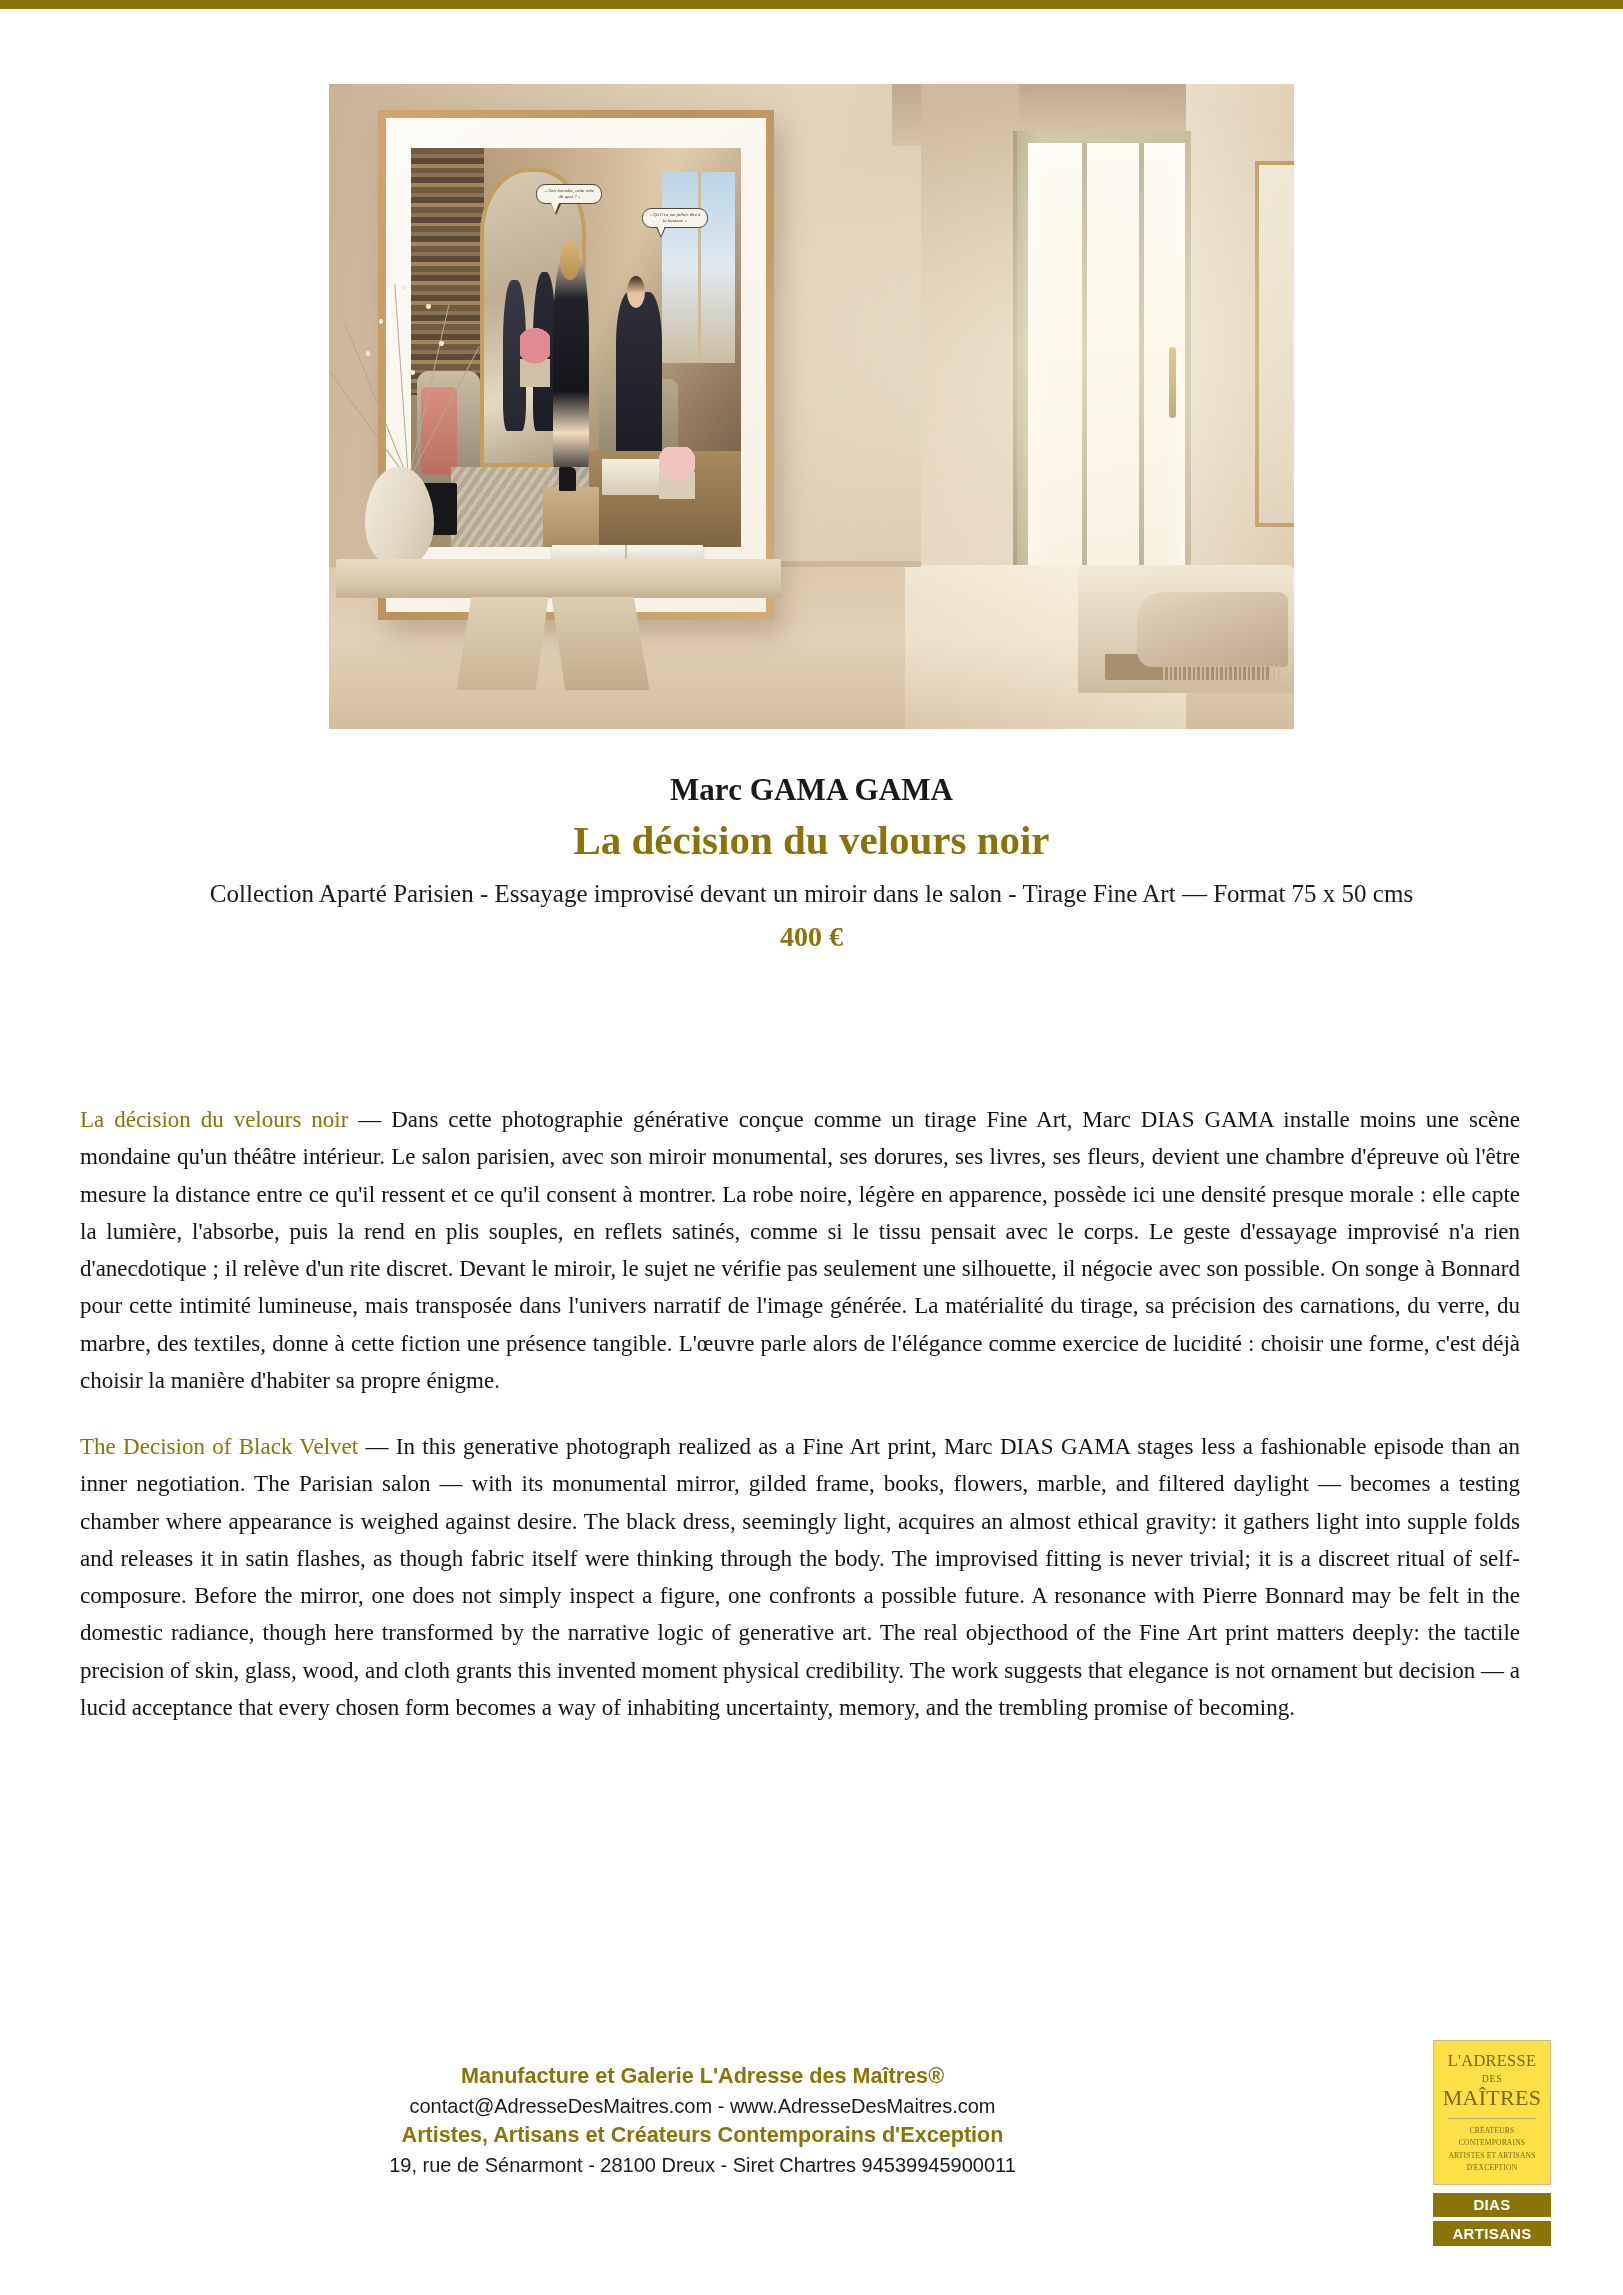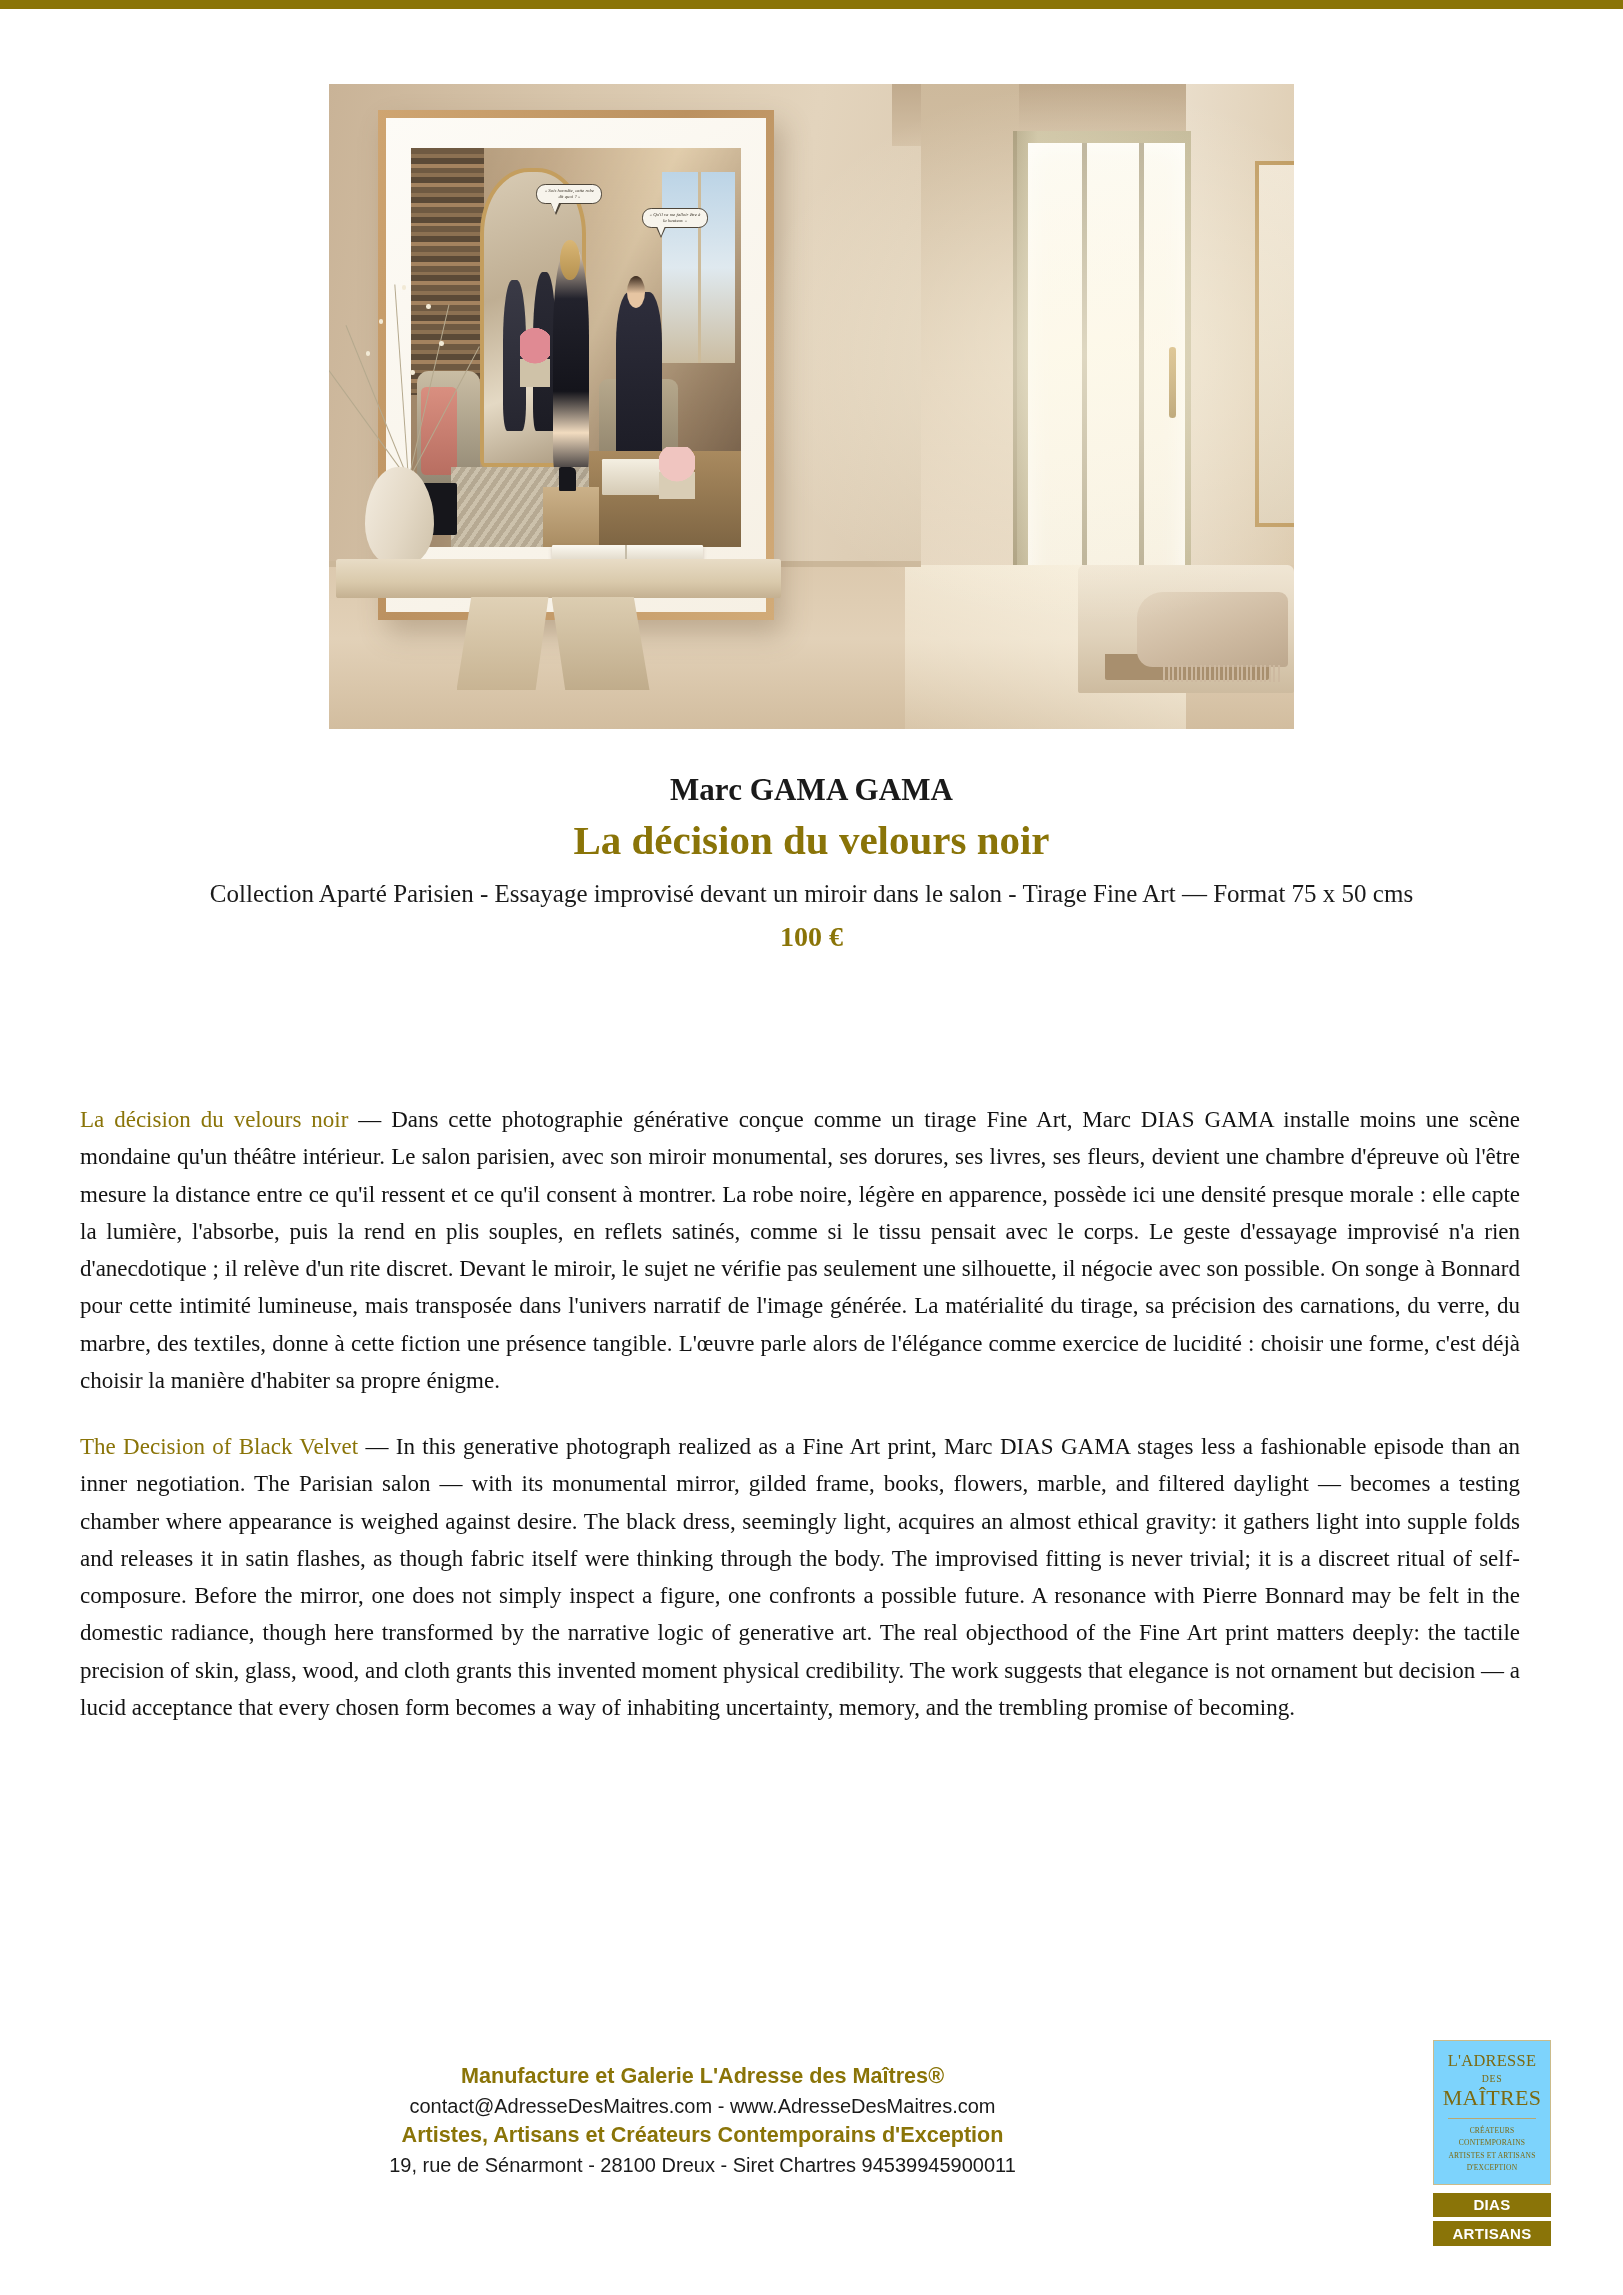--- a/index.html
+++ b/index.html
@@ -407,21 +407,21 @@
   .brand {
     position:absolute;
     right: 72px;
     top: 2040px;
     width: 118px;
     text-align:center;
   }
   .brand-box {
     border: 1.3px solid #cbbb8a;
     padding: 10.5px 5.2px 9.2px;
-    background:#7dd3fc;
+    background:#fde047;
   }
   .b-l1 {
     font-family: "Liberation Serif", serif;
     font-size: 16.4px; color:#7c6a12; letter-spacing:0.3px; line-height:1.1;
   }
   .b-l2 {
     font-family: "Liberation Serif", serif;
     font-size: 9.8px; color:#7c6a12; letter-spacing:0.7px; margin-top:3.9px;
   }
   .b-l3 {
@@ -532,21 +532,21 @@
     <div class="fringe"></div>
 
     <div class="glow"></div>
   </div>
 </div>
 
 <div class="title-block">
   <div class="artist-name">Marc GAMA GAMA</div>
   <div class="artwork-title">La décision du velours noir</div>
   <div class="subtitle">Collection Aparté Parisien - Essayage improvisé devant un miroir dans le salon - Tirage Fine Art — Format 75 x 50 cms</div>
-  <div class="price">100 €</div>
+  <div class="price">400 €</div>
 </div>
 
 <div class="body-col">
   <p class="para para-fr"><span class="lead">La décision du velours noir</span><span> — Dans cette photographie générative conçue comme un tirage Fine Art, Marc DIAS GAMA installe moins une scène mondaine qu'un théâtre intérieur. Le salon parisien, avec son miroir monumental, ses dorures, ses livres, ses fleurs, devient une chambre d'épreuve où l'être mesure la distance entre ce qu'il ressent et ce qu'il consent à montrer. La robe noire, légère en apparence, possède ici une densité presque morale : elle capte la lumière, l'absorbe, puis la rend en plis souples, en reflets satinés, comme si le tissu pensait avec le corps. Le geste d'essayage improvisé n'a rien d'anecdotique ; il relève d'un rite discret. Devant le miroir, le sujet ne vérifie pas seulement une silhouette, il négocie avec son possible. On songe à Bonnard pour cette intimité lumineuse, mais transposée dans l'univers narratif de l'image générée. La matérialité du tirage, sa précision des carnations, du verre, du marbre, des textiles, donne à cette fiction une présence tangible. L'œuvre parle alors de l'élégance comme exercice de lucidité : choisir une forme, c'est déjà choisir la manière d'habiter sa propre énigme.</span></p>
 
   <p class="para para-en"><span class="lead">The Decision of Black Velvet</span><span> — In this generative photograph realized as a Fine Art print, Marc DIAS GAMA stages less a fashionable episode than an inner negotiation. The Parisian salon — with its monumental mirror, gilded frame, books, flowers, marble, and filtered daylight — becomes a testing chamber where appearance is weighed against desire. The black dress, seemingly light, acquires an almost ethical gravity: it gathers light into supple folds and releases it in satin flashes, as though fabric itself were thinking through the body. The improvised fitting is never trivial; it is a discreet ritual of self-composure. Before the mirror, one does not simply inspect a figure, one confronts a possible future. A resonance with Pierre Bonnard may be felt in the domestic radiance, though here transformed by the narrative logic of generative art. The real objecthood of the Fine Art print matters deeply: the tactile precision of skin, glass, wood, and cloth grants this invented moment physical credibility. The work suggests that elegance is not ornament but decision — a lucid acceptance that every chosen form becomes a way of inhabiting uncertainty, memory, and the trembling promise of becoming.</span></p>
 </div>
 
 <div class="footer">
   <div class="f-line1">Manufacture et Galerie L'Adresse des Maîtres®</div>

